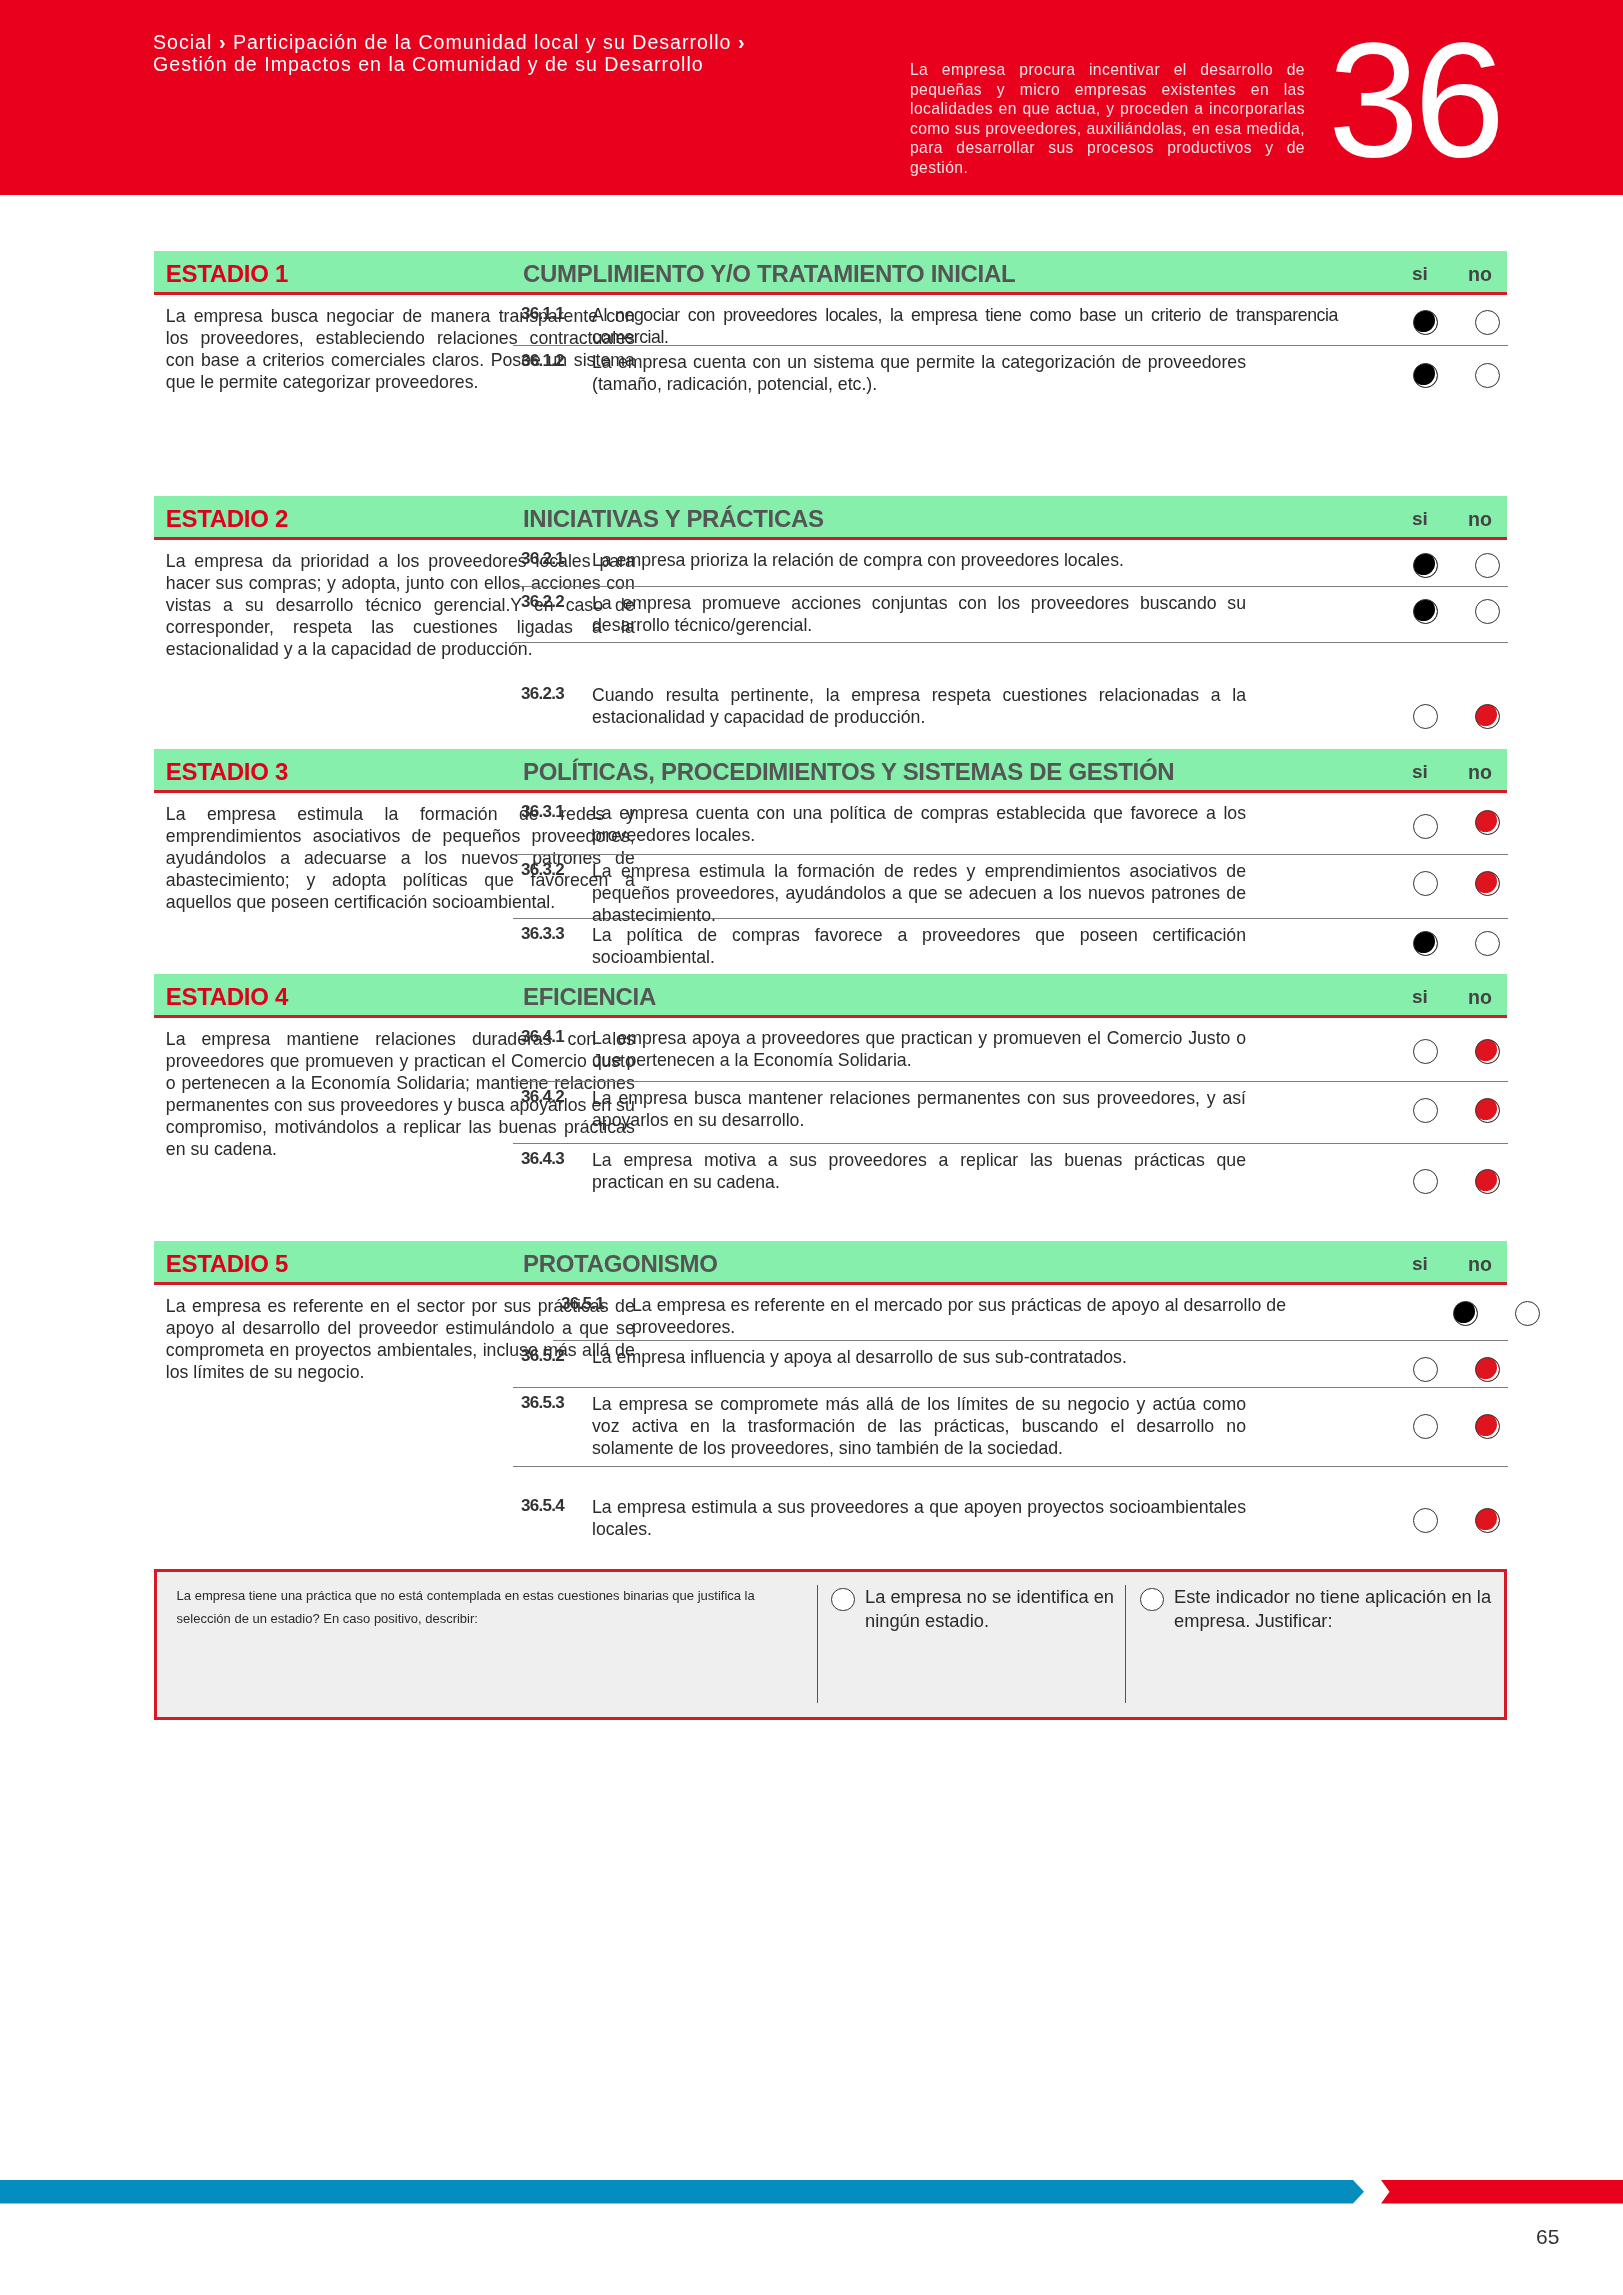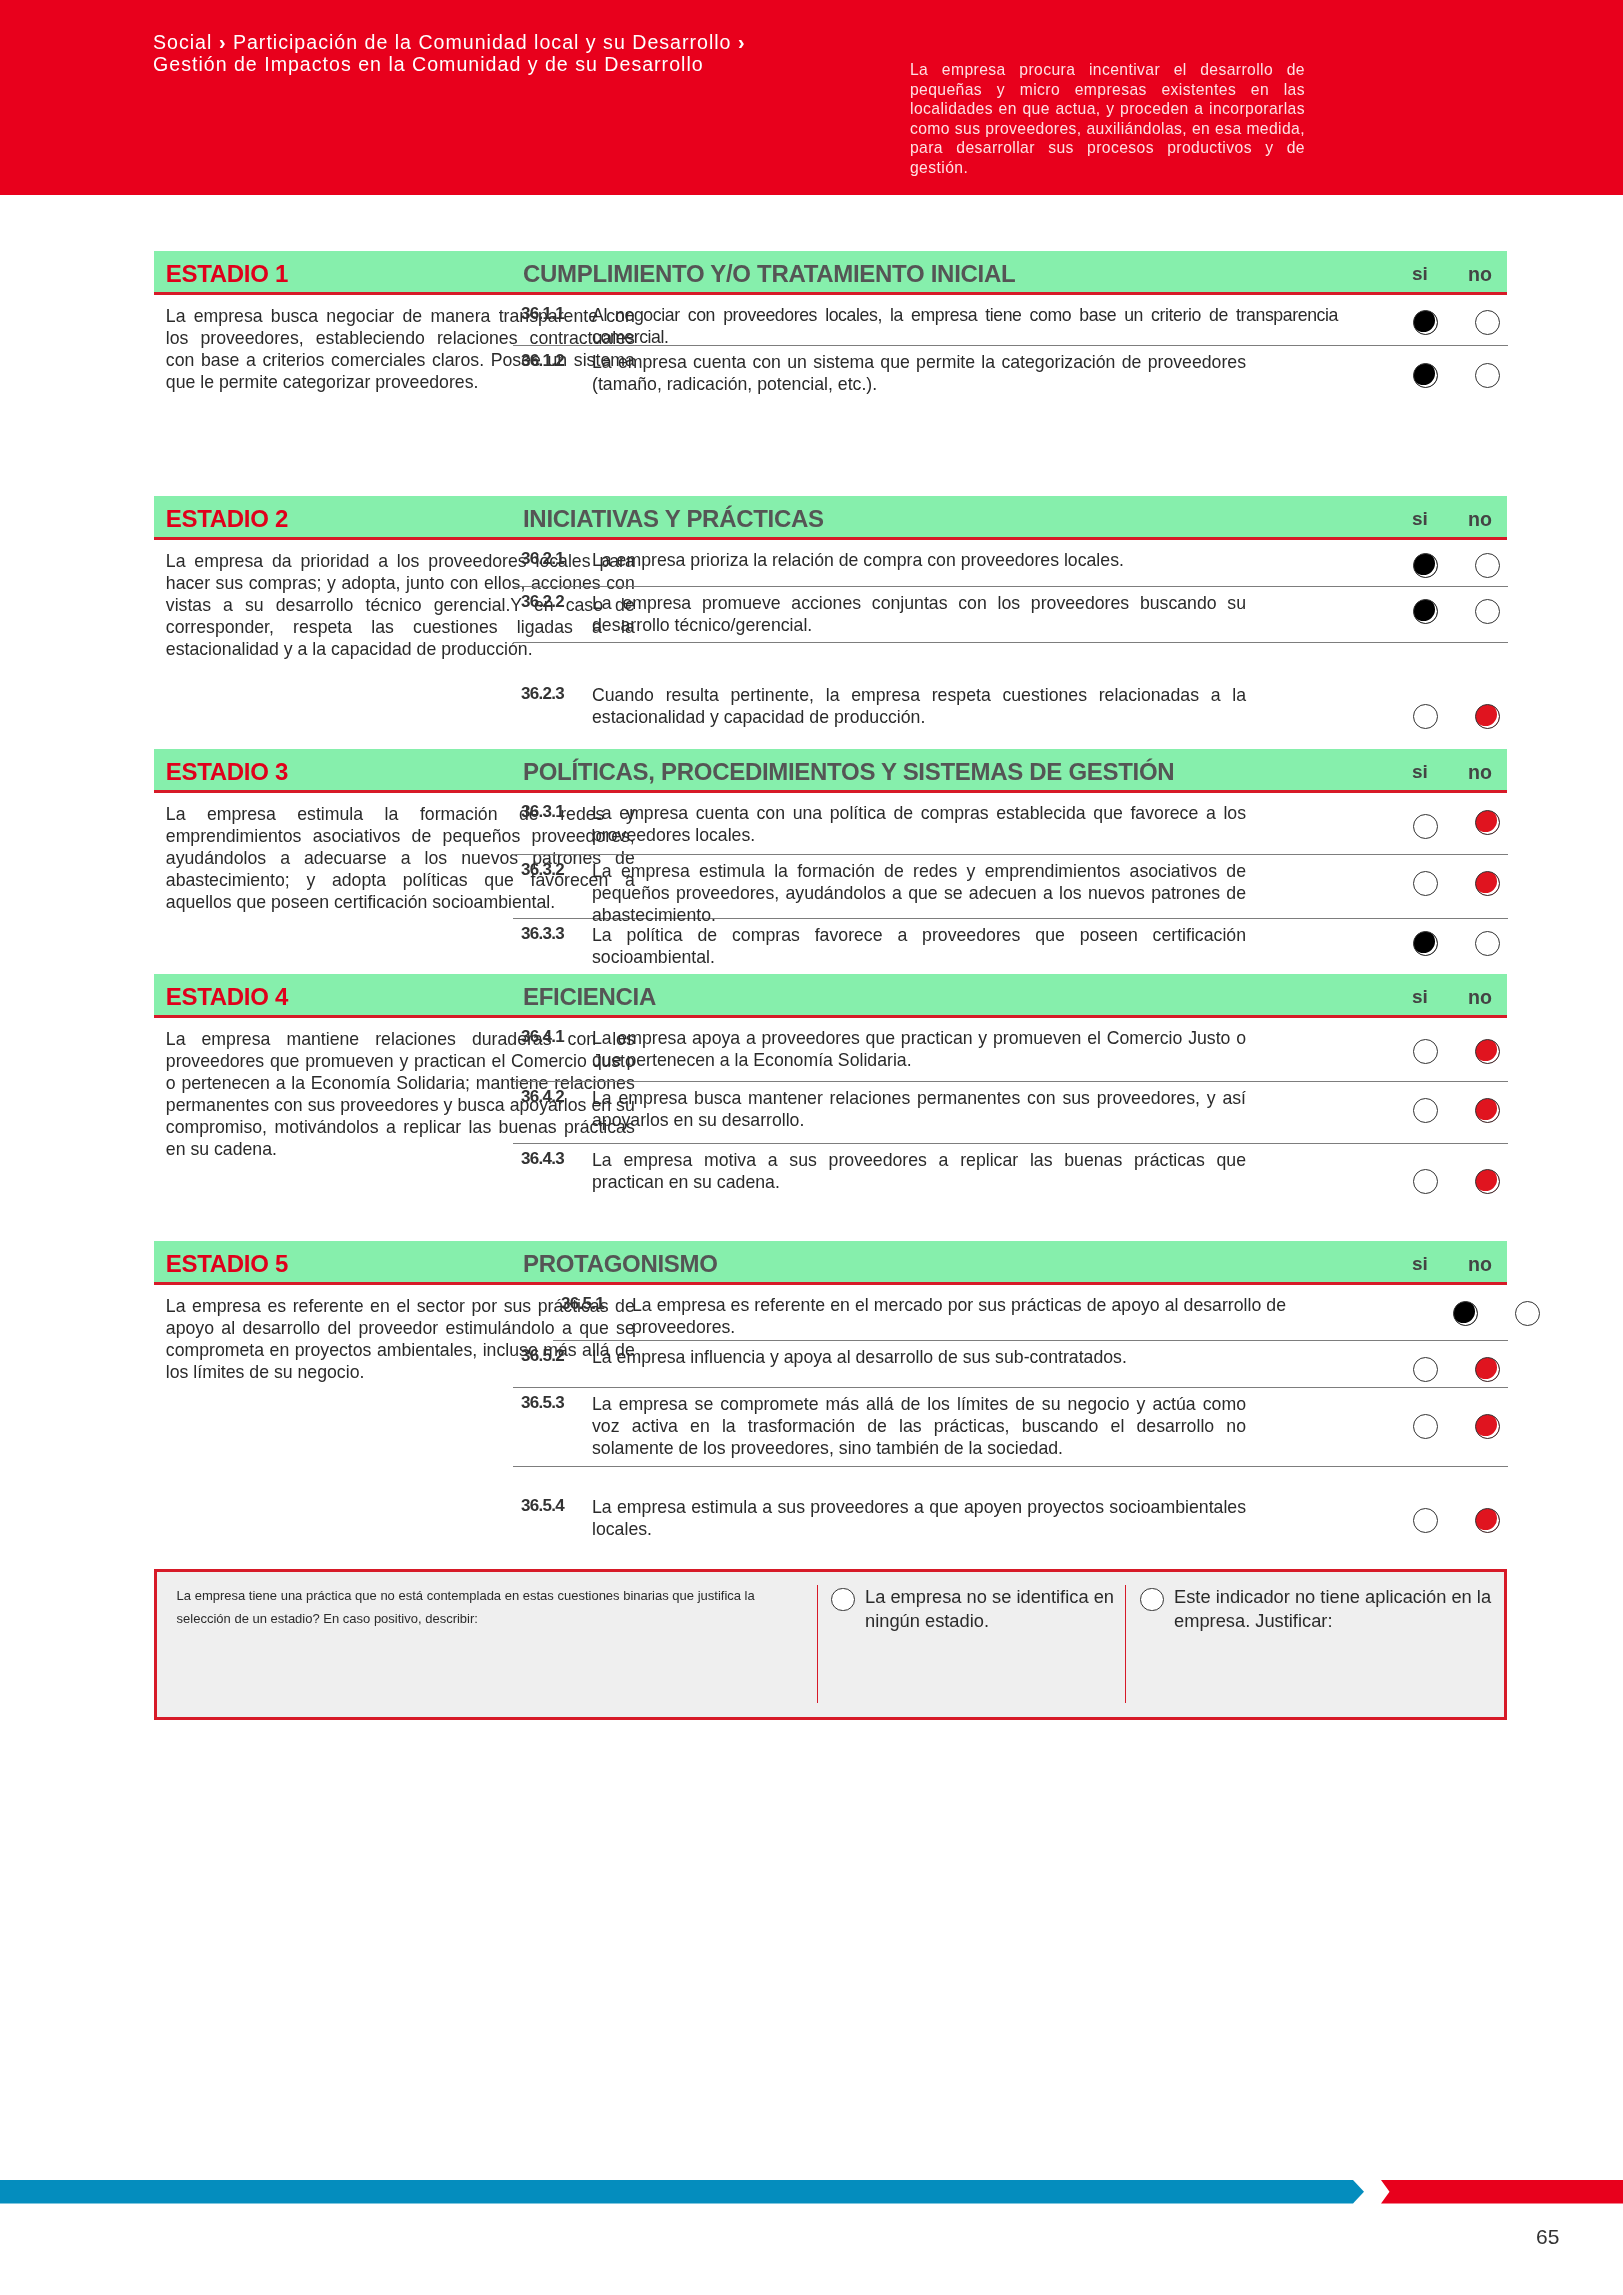--- a/index.html
+++ b/index.html
@@ -49,20 +49,21 @@
 <body>
 
 <div class="header">
   <div class="breadcrumb">
     <div>
       <span>Social</span><span class="sep">›</span><span>Participación de la Comunidad local y su Desarrollo</span><span class="sep">›</span>
     </div>
     <div><span>Gestión de Impactos en la Comunidad y  de su Desarrollo</span></div>
   </div>
   <div class="header-desc">La empresa procura incentivar el desarrollo de pequeñas y micro empresas existentes en las localidades en que actua, y proceden a incorporarlas como sus proveedores, auxiliándolas, en esa medida, para desarrollar sus procesos productivos y de gestión.</div>
+  <div class="indicator-number">36</div>
 </div>
 
 <div class="stage" style="top:251px;height:222px;">
   <div class="stage-head">
     <span class="stage-label">ESTADIO 1</span>
     <span class="stage-category">CUMPLIMIENTO Y/O TRATAMIENTO INICIAL</span>
     <span class="col-si">si</span>
     <span class="col-no">no</span>
   </div>
   <div class="stage-desc">La empresa busca negociar de manera transparente con los proveedores, estableciendo relaciones contractuales con base a criterios comerciales claros. Posee un sistema que le permite categorizar proveedores.</div>

